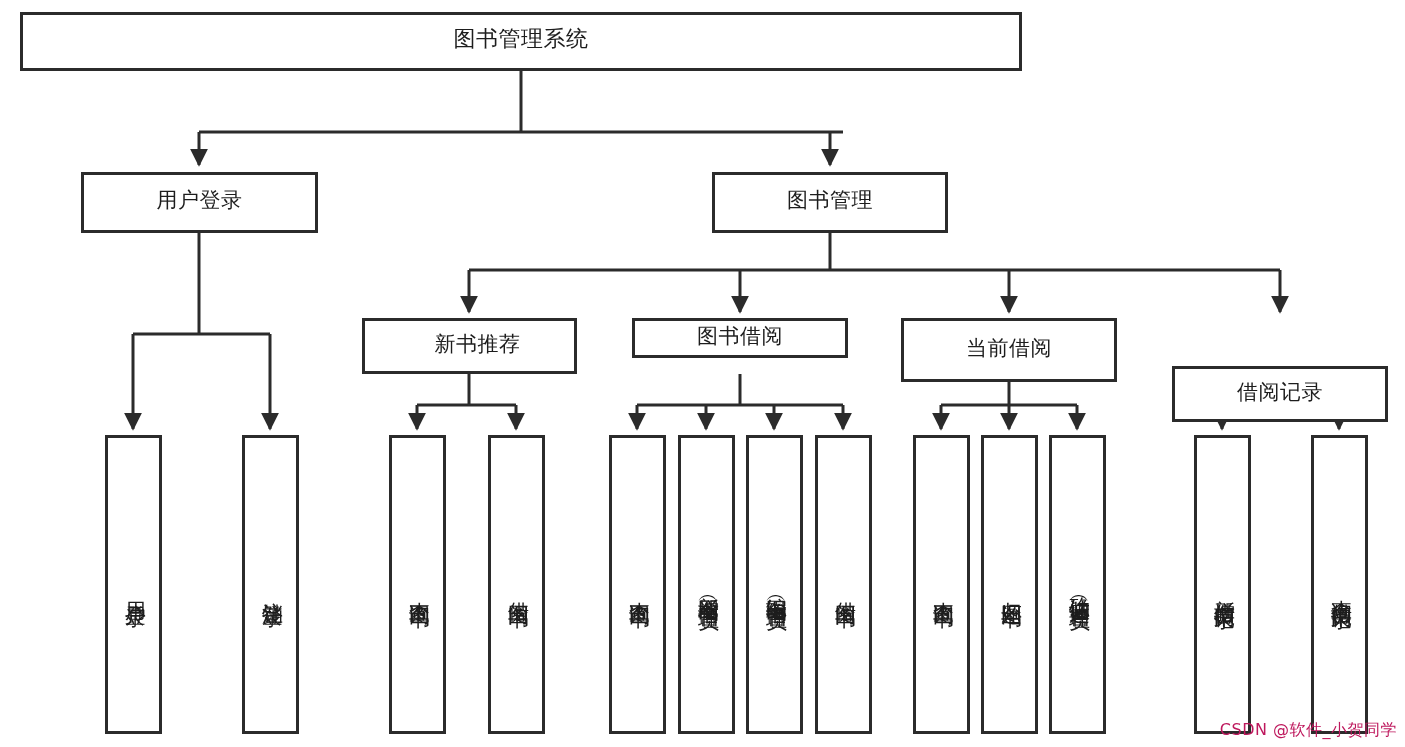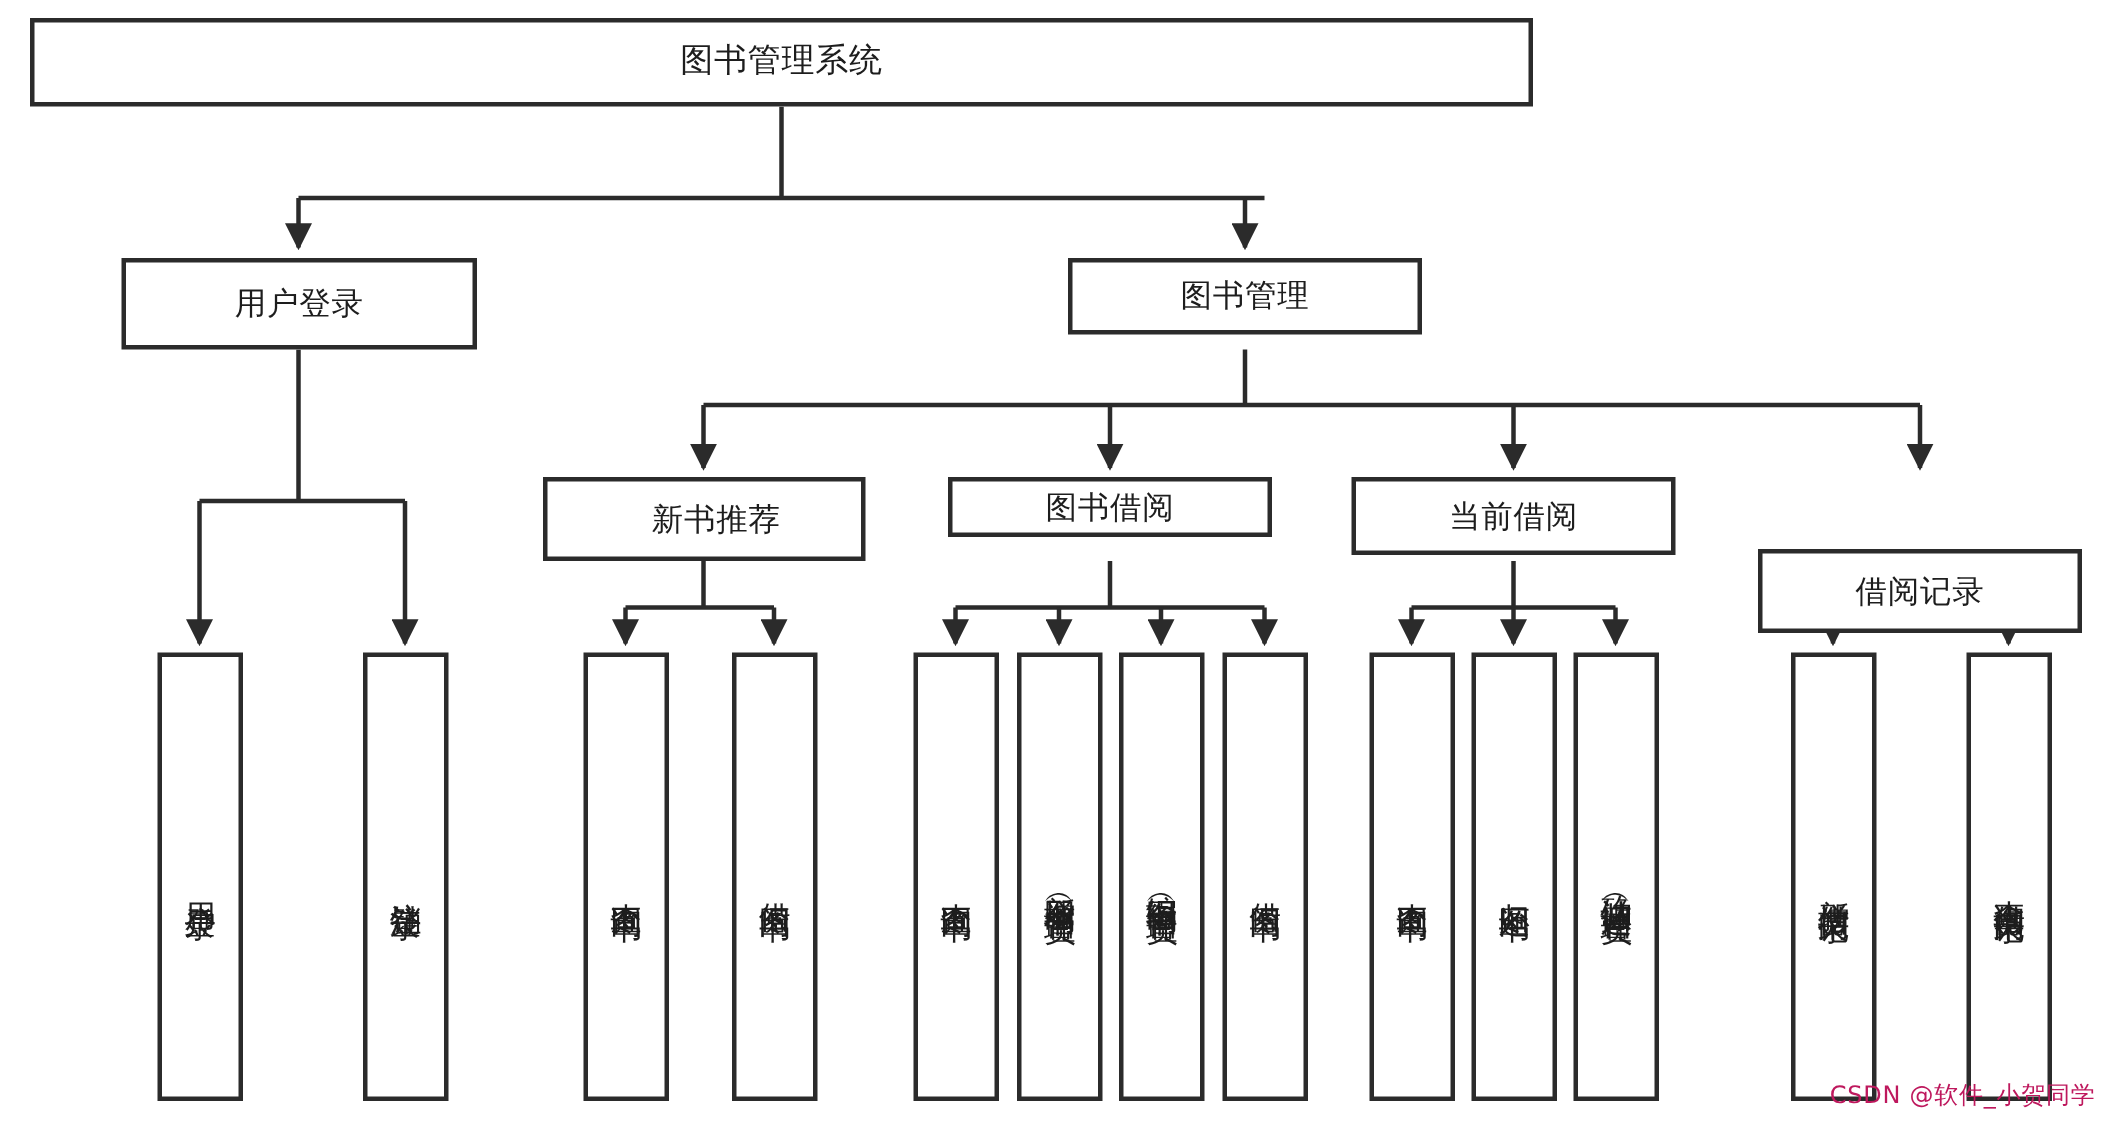--- a/index.html
+++ b/index.html
@@ -34,20 +34,21 @@
     display: flex;
     align-items: center;
     justify-content: center;
     color: #1d1d1d;
   }
   .node .label {
     display: block;
     text-align: center;
     line-height: 1.28;
     letter-spacing: 0.5px;
+    font-family: Liberation Mono, monospace;
   }
   .node.horizontal .label {
     writing-mode: horizontal-tb;
     font-size: 21px;
   }
   .node.root .label {
     font-size: 22px;
   }
   .node.vertical {
     align-items: center;
@@ -130,33 +131,33 @@
   </svg>
 
   <div class="node horizontal root" style="left:20px; top:12px; width:1002px; height:59px;">
     <span class="label">图书管理系统</span>
   </div>
 
   <div class="node horizontal" style="left:81px; top:172px; width:237px; height:61px;">
     <span class="label">用户登录</span>
   </div>
 
-  <div class="node horizontal" style="left:712px; top:172px; width:236px; height:51px;">
+  <div class="node horizontal" style="left:712px; top:172px; width:236px; height:61px;">
     <span class="label">图书管理</span>
   </div>
 
   <div class="node horizontal" style="left:362px; top:318px; width:215px; height:56px;padding-left:16px;">
     <span class="label">新书推荐</span>
   </div>
 
   <div class="node horizontal" style="left:632px; top:318px; width:216px; height:40px;">
     <span class="label">图书借阅</span>
   </div>
 
-  <div class="node horizontal" style="left:901px; top:318px; width:216px; height:52px;">
+  <div class="node horizontal" style="left:901px; top:318px; width:216px; height:64px;">
     <span class="label">当前借阅</span>
   </div>
 
   <div class="node horizontal" style="left:1172px; top:318px; width:216px; height:56px;margin-top:48px;">
     <span class="label">借阅记录</span>
   </div>
 
   <div class="node vertical" style="left:105px; top:435px; width:57px; height:299px;">
     <span class="label">用户登录</span>
   </div>

